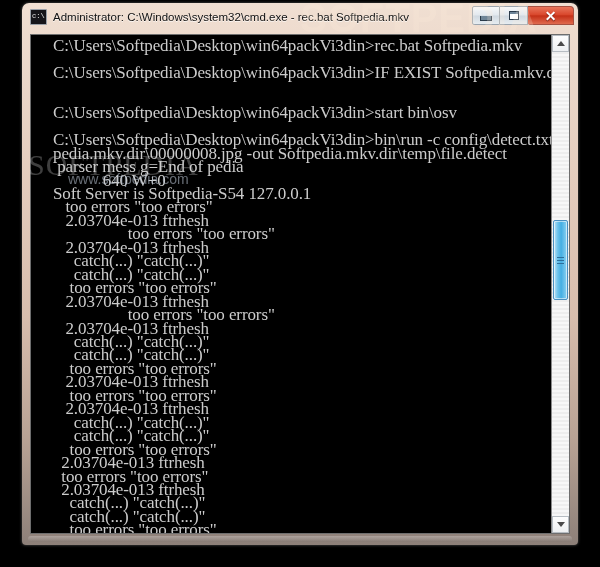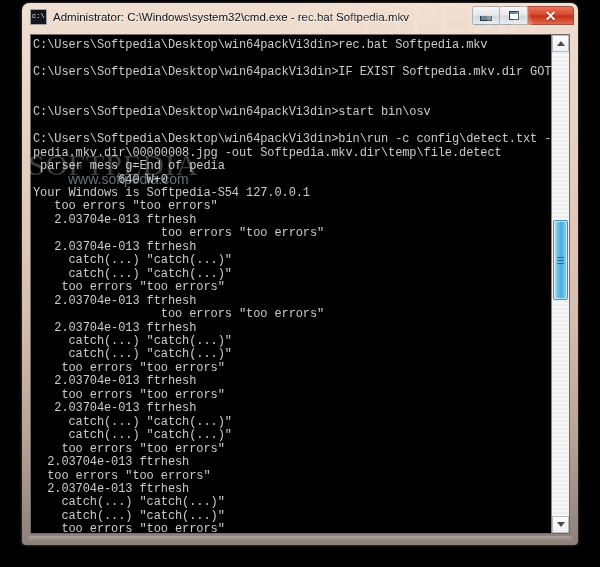--- a/index.html
+++ b/index.html
@@ -182,26 +182,27 @@
   }
   .console {
     flex: 1 1 auto;
     position: relative;
     overflow: hidden;
     background: #000000;
     padding: 4px 0 0 2px;
     box-sizing: border-box;
   }
   .cline {
-    font-family: Liberation Mono, monospace;
-    font-size: 12px;
+    font-family: Liberation Serif, serif;
+    font-size: 17px;
     line-height: 13.45px;
     color: #cccccc;
     white-space: pre;
     letter-spacing: -0.1px;
+    margin-left: 20px;
   }
 
   
   .vscroll {
     flex: none;
     width: 17px;
     background: #f0f0f0;
     border-left: 1px solid #8a8a8a;
     position: relative;
     display: flex;
@@ -309,21 +310,21 @@
         <div class="cline">&nbsp;</div>
         <div class="cline">C:\Users\Softpedia\Desktop\win64packVi3din&gt;IF EXIST Softpedia.mkv.dir GOTO recon</div>
         <div class="cline">&nbsp;</div>
         <div class="cline">&nbsp;</div>
         <div class="cline">C:\Users\Softpedia\Desktop\win64packVi3din&gt;start bin\osv</div>
         <div class="cline">&nbsp;</div>
         <div class="cline">C:\Users\Softpedia\Desktop\win64packVi3din&gt;bin\run -c config\detect.txt -in Soft</div>
         <div class="cline">pedia.mkv.dir\00000008.jpg -out Softpedia.mkv.dir\temp\file.detect</div>
         <div class="cline"> parser mess g=End of pedia</div>
         <div class="cline">            640 W+0</div>
-        <div class="cline">Your Windows is Softpedia-S54 127.0.0.1</div>
+        <div class="cline">Soft Server is Softpedia-S54 127.0.0.1</div>
         <div class="cline">   too errors "too errors"</div>
         <div class="cline">   2.03704e-013 ftrhesh</div>
         <div class="cline">                  too errors "too errors"</div>
         <div class="cline">   2.03704e-013 ftrhesh</div>
         <div class="cline">     catch(...) "catch(...)"</div>
         <div class="cline">     catch(...) "catch(...)"</div>
         <div class="cline">    too errors "too errors"</div>
         <div class="cline">   2.03704e-013 ftrhesh</div>
         <div class="cline">                  too errors "too errors"</div>
         <div class="cline">   2.03704e-013 ftrhesh</div>

